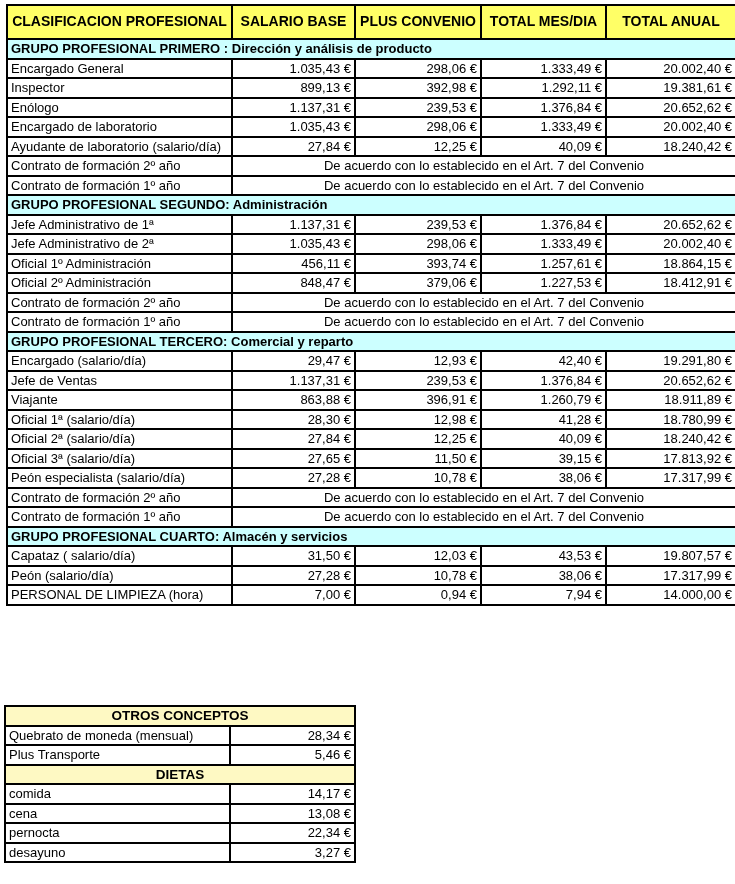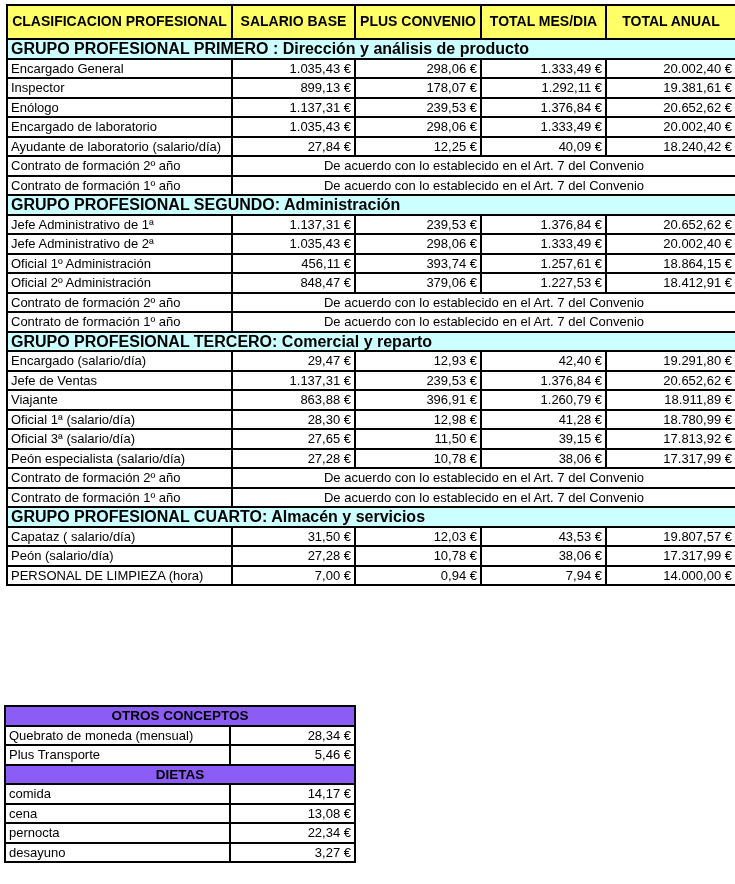--- a/index.html
+++ b/index.html
@@ -3,25 +3,25 @@
 <meta charset="utf-8">
 <style>
   html, body { margin:0; padding:0; background:#ffffff; }
   body { width:735px; height:884px; position:relative; overflow:hidden;
          font-family:"Liberation Sans", "DejaVu Sans", sans-serif; color:#000; }
   table { border-collapse:collapse; table-layout:fixed; position:absolute; }
   td, th { border:2px solid #000; padding:0 3px; white-space:nowrap; overflow:hidden;
            font-size:13px; height:17.5px; line-height:17.5px; }
   #main { left:6px; top:4px; width:729px; }
   #main th { background:#ffff66; font-weight:bold; font-size:14px; height:32px; text-align:center; }
-  #main td.group { background:#ccffff; font-weight:bold; font-size:16px; }
+  #main td.group { background:#ccffff; font-weight:bold; font-size:13px; }
   #main td.num, #otros td.num { text-align:right; }
   #main td.note { text-align:center; }
   #otros { left:4px; top:705px; width:350px; }
-  #otros td.hdr { background:#8b5cf6; font-weight:bold; text-align:center; font-size:13.5px; }
+  #otros td.hdr { background:#fef9c3; font-weight:bold; text-align:center; font-size:13.5px; }
 </style>
 </head>
 <body>
 
 <table id="main">
   <colgroup>
     <col style="width:225px">
       <col style="width:123px">
       <col style="width:126px">
       <col style="width:125px">
@@ -43,21 +43,21 @@
       <tr>
         <td>Encargado General</td>
         <td class="num">1.035,43 €</td>
         <td class="num">298,06 €</td>
         <td class="num">1.333,49 €</td>
         <td class="num">20.002,40 €</td>
       </tr>
       <tr>
         <td>Inspector</td>
         <td class="num">899,13 €</td>
-        <td class="num">178,07 €</td>
+        <td class="num">392,98 €</td>
         <td class="num">1.292,11 €</td>
         <td class="num">19.381,61 €</td>
       </tr>
       <tr>
         <td>Enólogo</td>
         <td class="num">1.137,31 €</td>
         <td class="num">239,53 €</td>
         <td class="num">1.376,84 €</td>
         <td class="num">20.652,62 €</td>
       </tr>
@@ -145,20 +145,27 @@
         <td class="num">396,91 €</td>
         <td class="num">1.260,79 €</td>
         <td class="num">18.911,89 €</td>
       </tr>
       <tr>
         <td>Oficial 1ª (salario/día)</td>
         <td class="num">28,30 €</td>
         <td class="num">12,98 €</td>
         <td class="num">41,28 €</td>
         <td class="num">18.780,99 €</td>
+      </tr>
+      <tr>
+        <td>Oficial 2ª (salario/día)</td>
+        <td class="num">27,84 €</td>
+        <td class="num">12,25 €</td>
+        <td class="num">40,09 €</td>
+        <td class="num">18.240,42 €</td>
       </tr>
       <tr>
         <td>Oficial 3ª (salario/día)</td>
         <td class="num">27,65 €</td>
         <td class="num">11,50 €</td>
         <td class="num">39,15 €</td>
         <td class="num">17.813,92 €</td>
       </tr>
       <tr>
         <td>Peón especialista (salario/día)</td>

